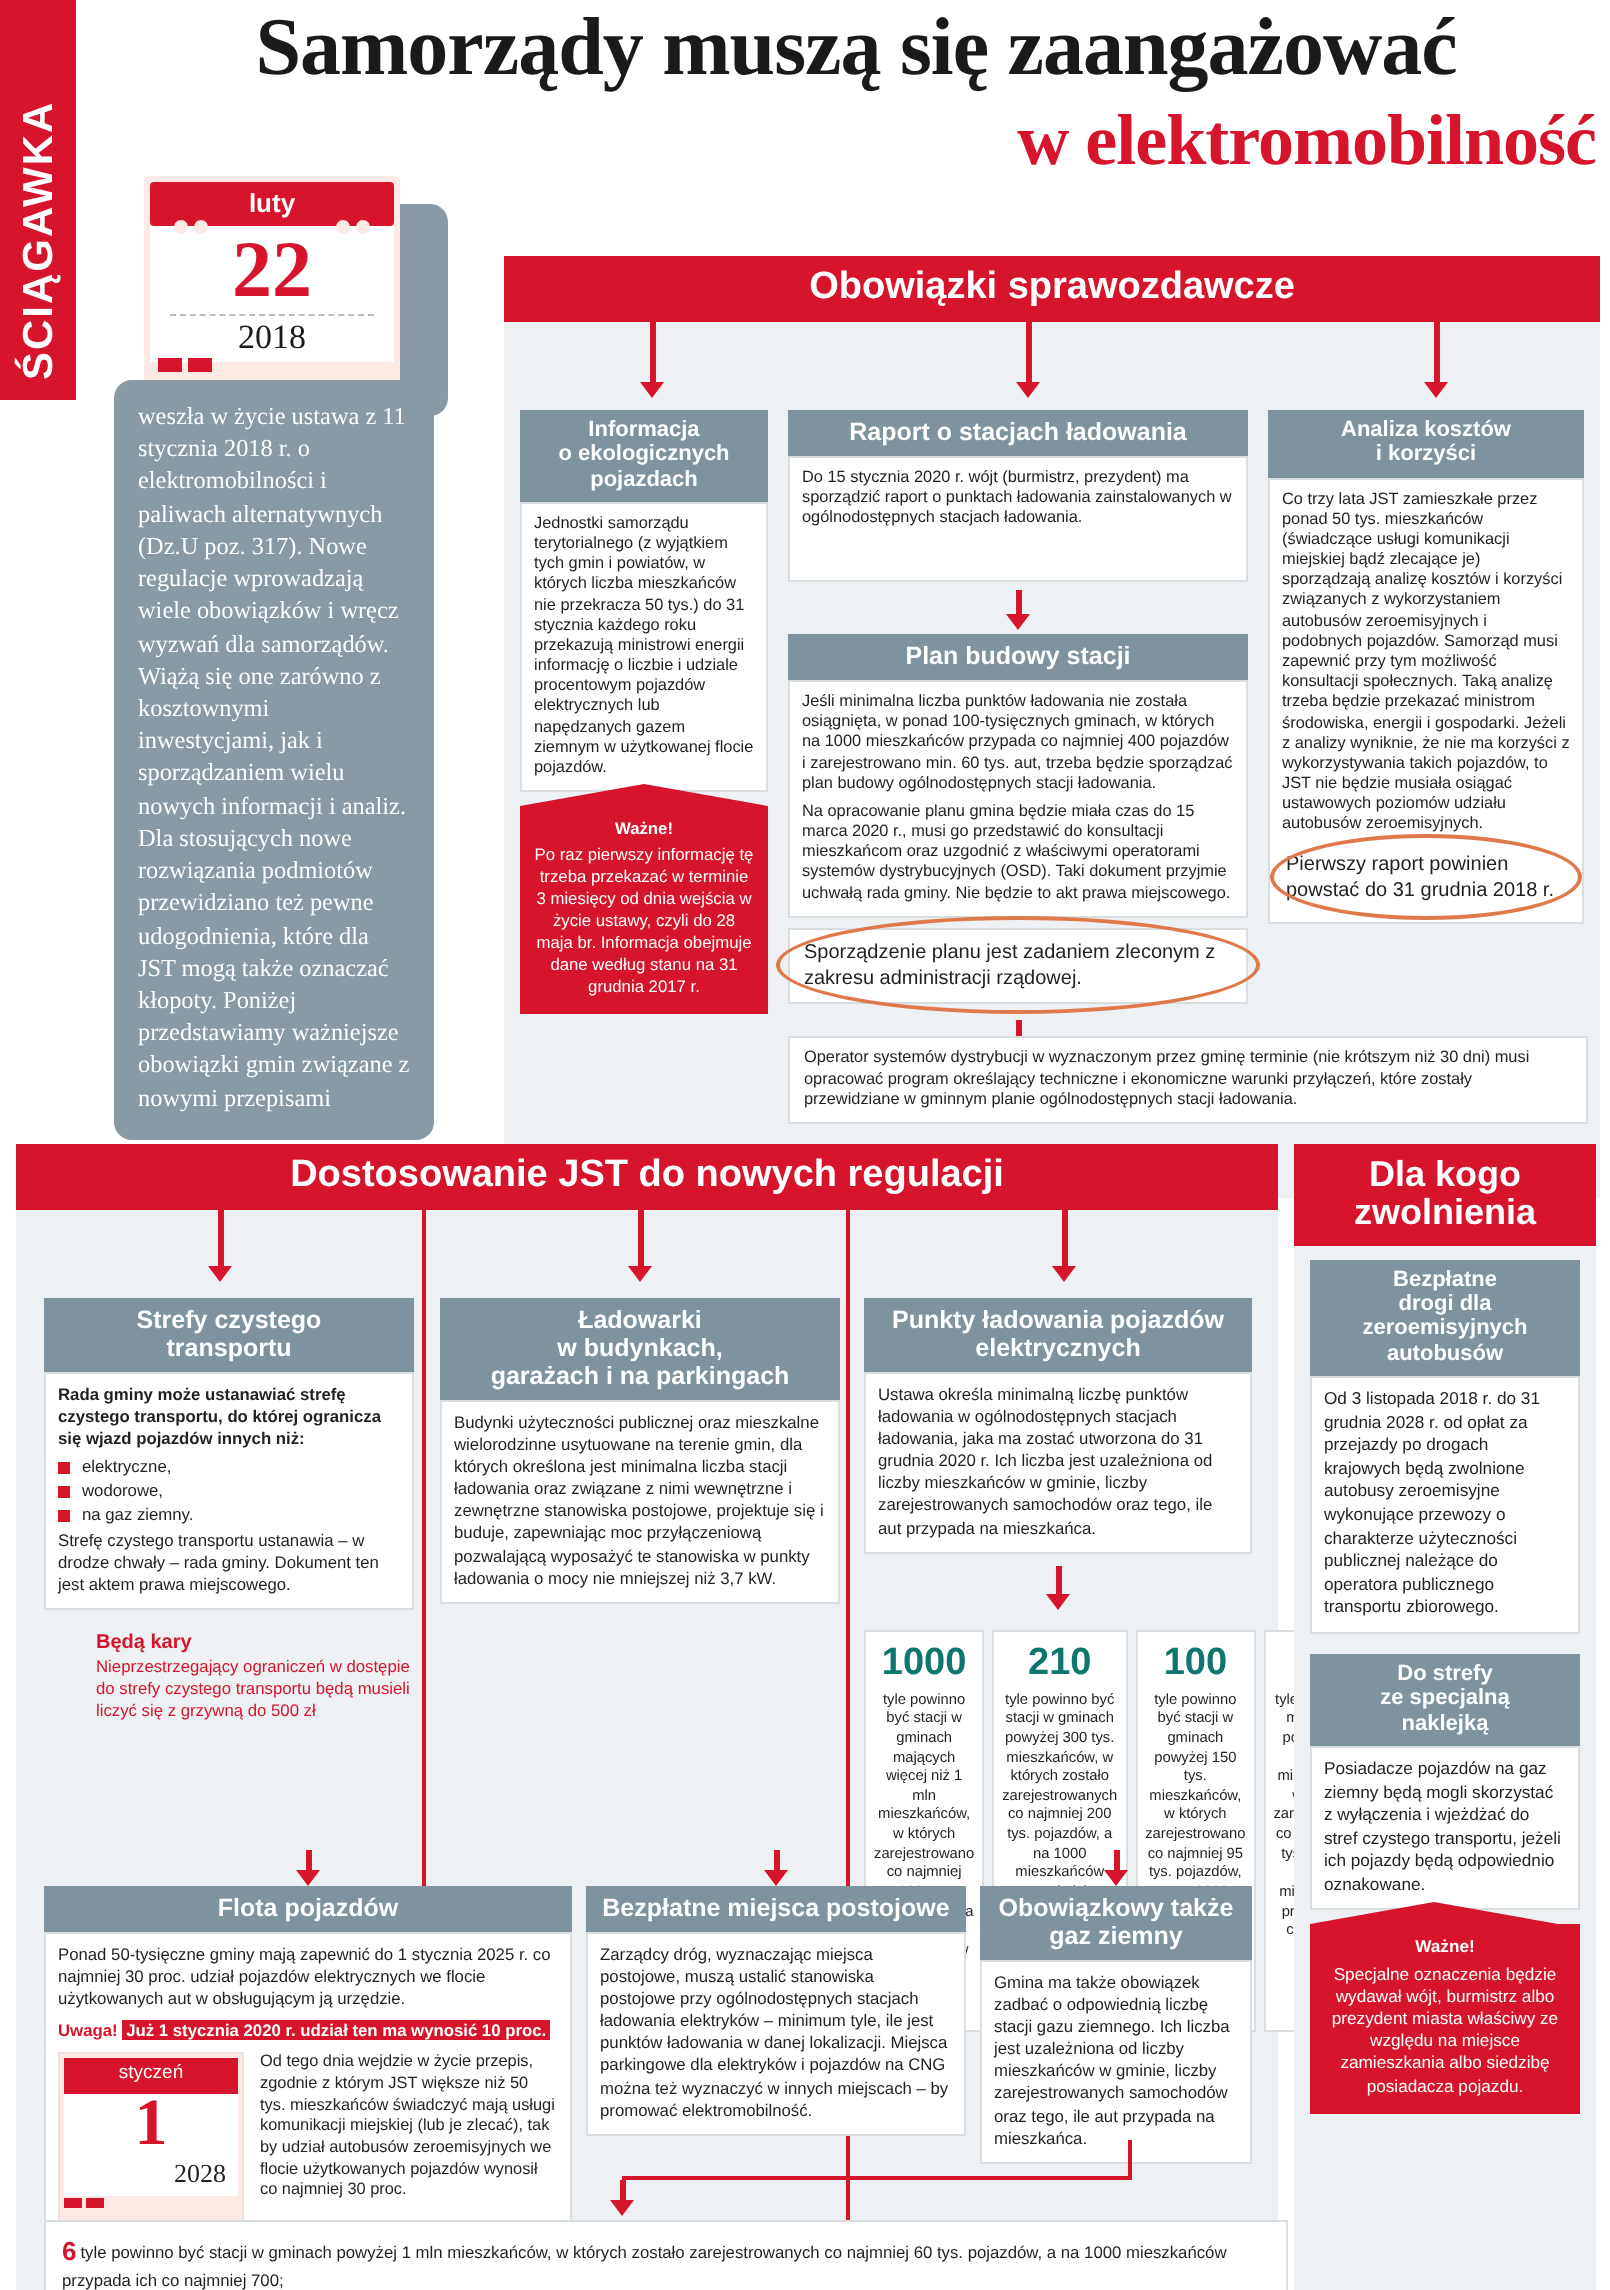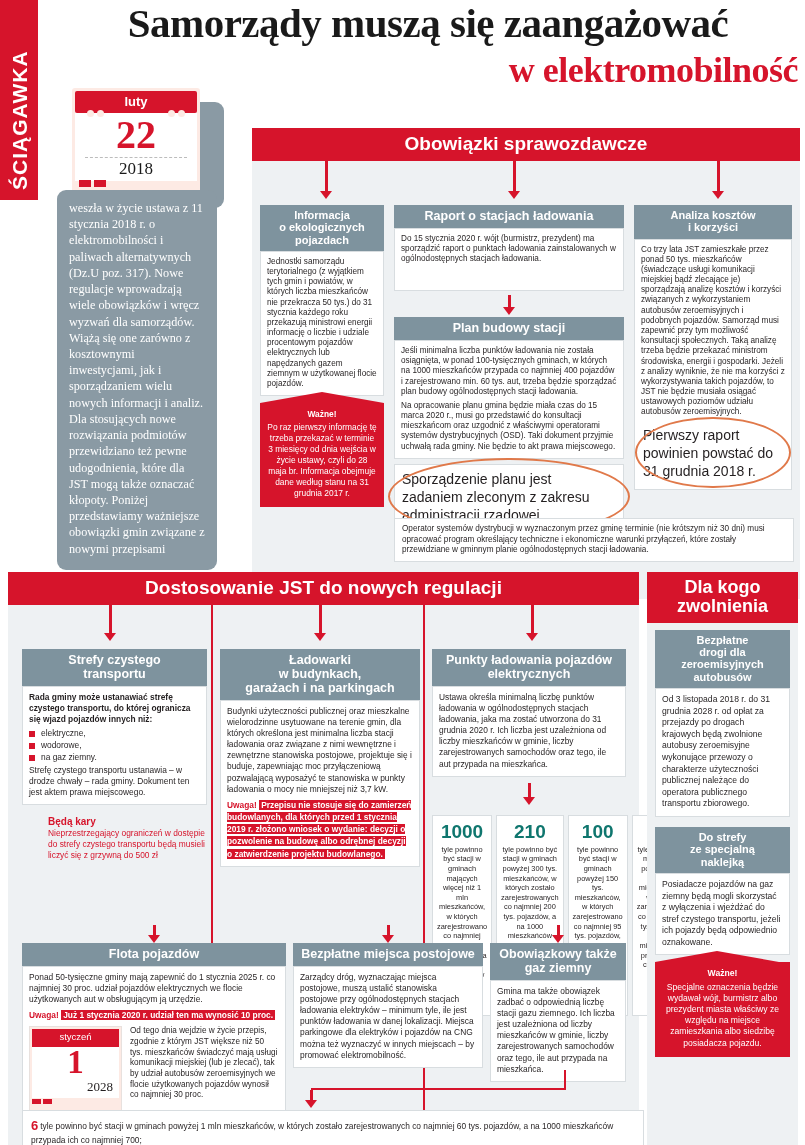--- a/index.html
+++ b/index.html
@@ -91,21 +91,21 @@
     border-left:62px solid transparent;border-right:62px solid transparent;
     border-bottom:11px solid #d6142b;
   }
   .wazne .t{font-weight:bold;display:block;margin-bottom:2px;}
 
   .highlightwrap{position:relative;margin-top:5px;}
   .ellipse{
     position:absolute;left:-6px;top:-6px;right:-6px;bottom:-5px;
     border:2px solid #e0794a;border-radius:50%/50%;pointer-events:none;
   }
-  .hl-note{background:#fff;border:1px solid #d8dde0;padding:5px 7px;font-size:14px;line-height:1.3;}
+  .hl-note{background:#fff;border:1px solid #d8dde0;padding:5px 7px;font-size:10px;line-height:1.3;}
 
   .opbox{
     margin-top:9px;background:#fff;border:1px solid #d8dde0;
     padding:5px 7px;font-size:8.2px;line-height:1.3;
   }
 
   
   .sec2{position:absolute;left:8px;top:572px;width:631px;}
   .sec2-body{background:#eef1f3;padding:6px;position:relative;min-height:560px;}
   .vdiv{position:absolute;top:0;bottom:0;width:2px;background:#d6142b;}
@@ -310,24 +310,20 @@
           <span>Nieprzestrzegający ograniczeń w dostępie do strefy czystego transportu będą musieli liczyć się z grzywną do 500 zł</span>
         </div>
       </div>
 
       <div class="s2b">
         <div class="hdr hdr13" style="white-space:pre-line;">Ładowarki
 w budynkach,
 garażach i na parkingach</div>
         <div class="body-box tiny8">
           <div>Budynki użyteczności publicznej oraz mieszkalne wielorodzinne usytuowane na terenie gmin, dla których określona jest minimalna liczba stacji ładowania oraz związane z nimi wewnętrzne i zewnętrzne stanowiska postojowe, projektuje się i buduje, zapewniając moc przyłączeniową pozwalającą wyposażyć te stanowiska w punkty ładowania o mocy nie mniejszej niż 3,7 kW.</div>
-          <div class="uwaga-inline">
-            <span>Uwaga!</span>
-            <mark>Przepisu nie stosuje się do zamierzeń budowlanych, dla których przed 1 stycznia 2019 r. złożono wniosek o wydanie: decyzji o pozwolenie na budowę albo odrębnej decyzji o zatwierdzenie projektu budowlanego.</mark>
-          </div>
         </div>
       </div>
 
       <div class="s2c">
         <div class="hdr hdr13">Punkty ładowania pojazdów elektrycznych</div>
         <div class="body-box tiny8">Ustawa określa minimalną liczbę punktów ładowania w ogólnodostępnych stacjach ładowania, jaka ma zostać utworzona do 31 grudnia 2020 r. Ich liczba jest uzależniona od liczby mieszkańców w gminie, liczby zarejestrowanych samochodów oraz tego, ile aut przypada na mieszkańca.</div>
 
         <div style="margin:6px 0 0;">
           <div class="arrow-stem" style="height:14px;"></div>
             <div class="arrow-d"></div>

